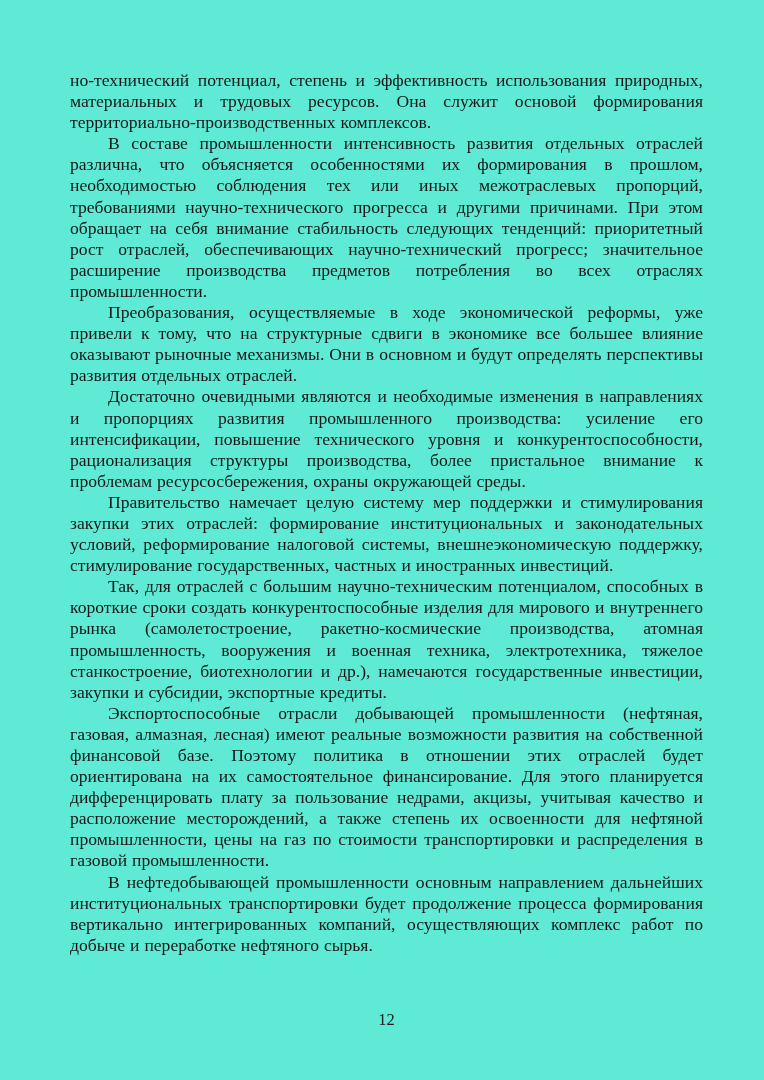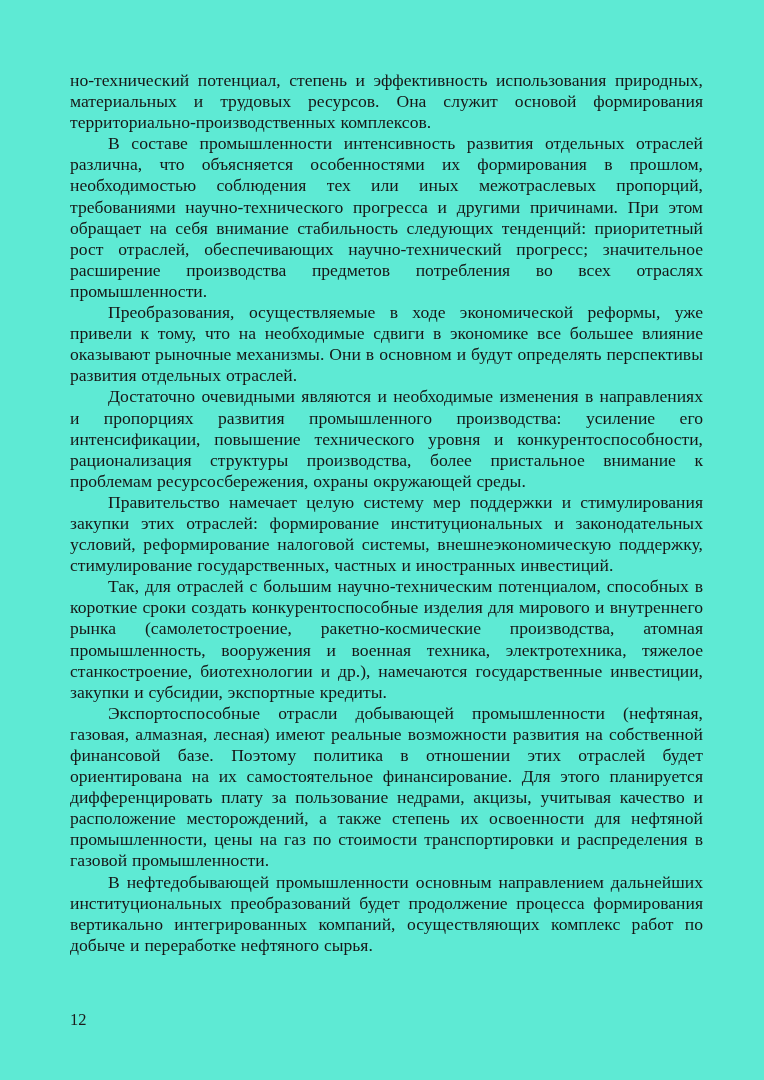--- a/index.html
+++ b/index.html
@@ -33,33 +33,34 @@
     word-spacing: 0.5px;
   }
   .para.continuation {
     text-indent: 0;
   }
   .page-number {
     position: absolute;
     left: 70px;
     top: 1010px;
     width: 633px;
+    text-align: center;
     font-family: "Liberation Serif", "DejaVu Serif", serif;
     font-size: 16.5px;
     color: #1c1c1c;
   }
 </style>
 </head>
 <body>
 
 <div class="page">
   <div class="text-block">
     <p class="para continuation">но-технический потенциал, степень и эффективность использования природных, материальных и трудовых ресурсов. Она служит основой формирования территориально-производственных комплексов.</p>
     <p class="para">В составе промышленности интенсивность развития отдельных отраслей различна, что объясняется особенностями их формирования в прошлом, необходимостью соблюдения тех или иных межотраслевых пропорций, требованиями научно-технического прогресса и другими причинами. При этом обращает на себя внимание стабильность следующих тенденций: приоритетный рост отраслей, обеспечивающих научно-технический прогресс; значительное расширение производства предметов потребления во всех отраслях промышленности.</p>
-    <p class="para">Преобразования, осуществляемые в ходе экономической реформы, уже привели к тому, что на необходимые сдвиги в экономике все большее влияние оказывают рыночные механизмы. Они в основном и будут определять перспективы развития отдельных отраслей.</p>
+    <p class="para">Преобразования, осуществляемые в ходе экономической реформы, уже привели к тому, что на структурные сдвиги в экономике все большее влияние оказывают рыночные механизмы. Они в основном и будут определять перспективы развития отдельных отраслей.</p>
     <p class="para">Достаточно очевидными являются и необходимые изменения в направлениях и пропорциях развития промышленного производства: усиление его интенсификации, повышение технического уровня и конкурентоспособности, рационализация структуры производства, более пристальное внимание к проблемам ресурсосбережения, охраны окружающей среды.</p>
     <p class="para">Правительство намечает целую систему мер поддержки и стимулирования закупки этих отраслей: формирование институциональных и законодательных условий, реформирование налоговой системы, внешнеэкономическую поддержку, стимулирование государственных, частных и иностранных инвестиций.</p>
     <p class="para">Так, для отраслей с большим научно-техническим потенциалом, способных в короткие сроки создать конкурентоспособные изделия для мирового и внутреннего рынка (самолетостроение, ракетно-космические производства, атомная промышленность, вооружения и военная техника, электротехника, тяжелое станкостроение, биотехнологии и др.), намечаются государственные инвестиции, закупки и субсидии, экспортные кредиты.</p>
     <p class="para">Экспортоспособные отрасли добывающей промышленности (нефтяная, газовая, алмазная, лесная) имеют реальные возможности развития на собственной финансовой базе. Поэтому политика в отношении этих отраслей будет ориентирована на их самостоятельное финансирование. Для этого планируется дифференцировать плату за пользование недрами, акцизы, учитывая качество и расположение месторождений, а также степень их освоенности для нефтяной промышленности, цены на газ по стоимости транспортировки и распределения в газовой промышленности.</p>
-    <p class="para">В нефтедобывающей промышленности основным направлением дальнейших институциональных преобразований будет продолжение процесса формирования вертикально интегрированных компаний, осуществляющих комплекс работ по добыче и переработке нефтяного сырья.</p>
+    <p class="para">В нефтедобывающей промышленности основным направлением дальнейших институциональных транспортировки будет продолжение процесса формирования вертикально интегрированных компаний, осуществляющих комплекс работ по добыче и переработке нефтяного сырья.</p>
   </div>
   <div class="page-number">12</div>
 </div>
 
 </body></html>

